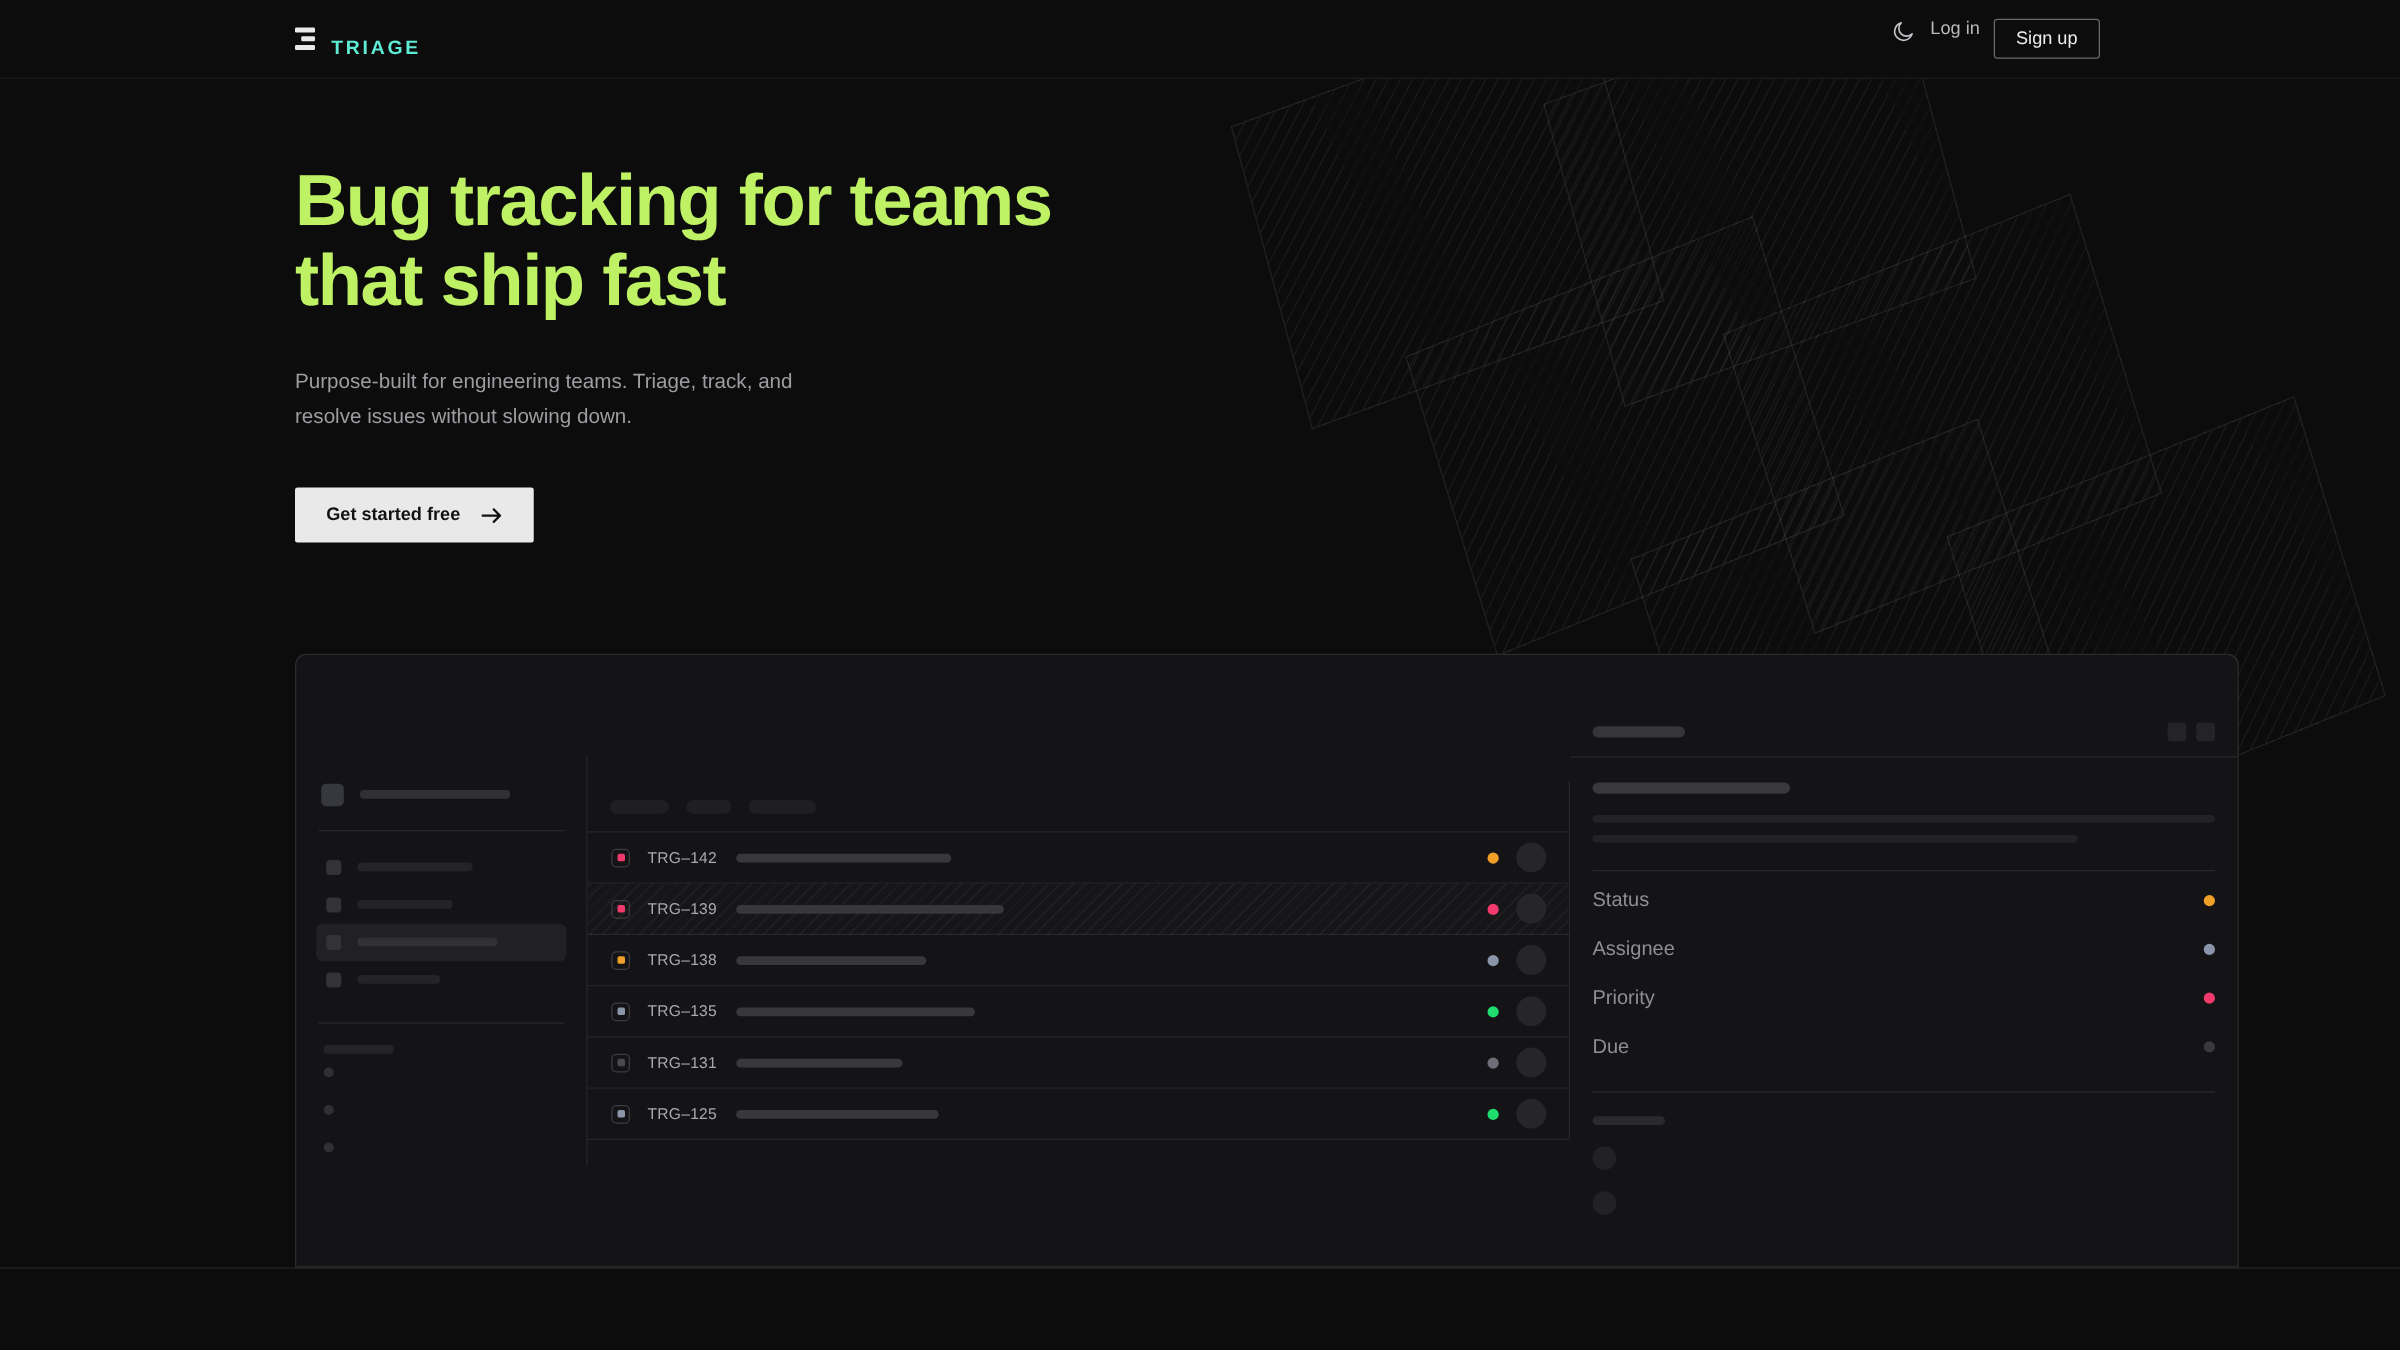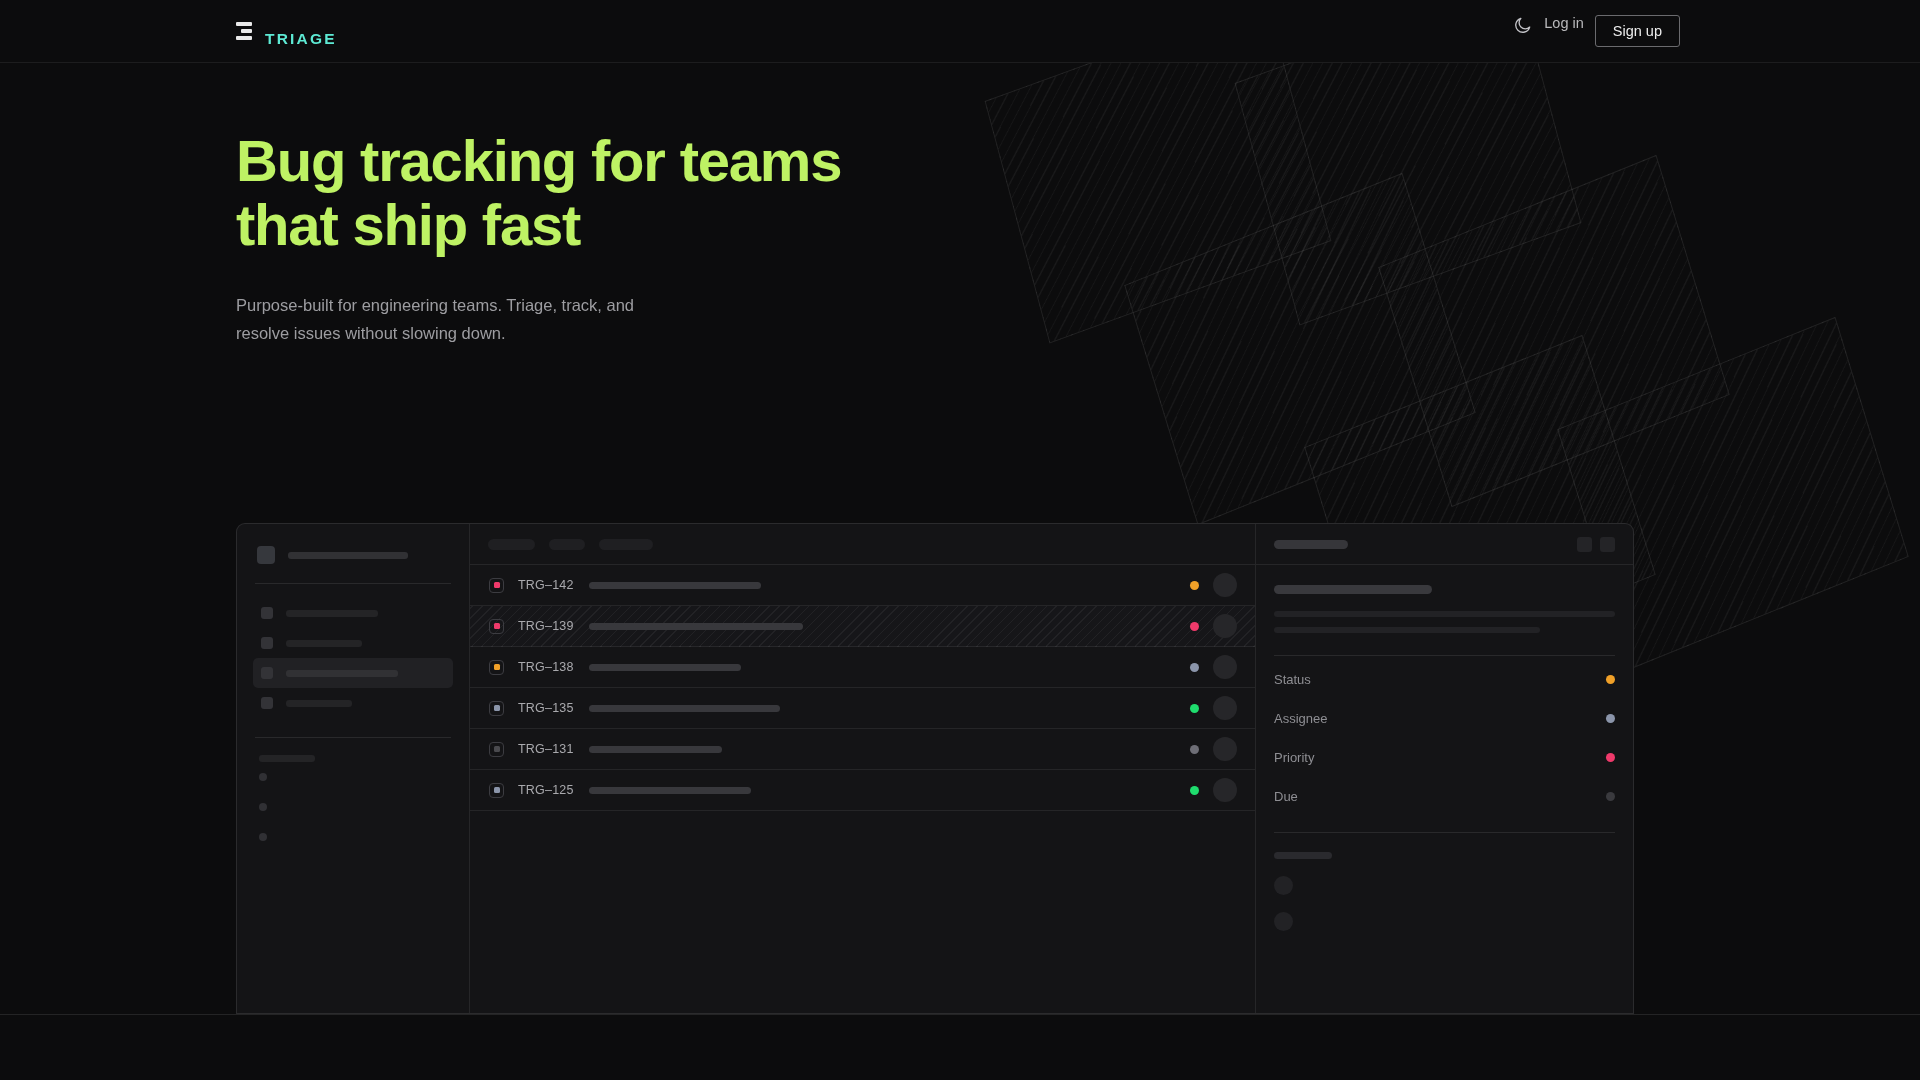--- a/index.html
+++ b/index.html
@@ -69,25 +69,25 @@
     margin-top:42px; display:inline-flex; align-items:center; gap:17px;
     background:#e9e9e9; color:#121214;
     font-size:14.5px; font-weight:700;
     padding:14px 25px; border:none; border-radius:2px;
   }
   .cta svg{ display:block; }
 
   
   .mock{
     position:absolute; z-index:2;
-    left:236px; top:523px; width:1398px; height:491px;
+    left:236px; top:523px; width:1555px; height:491px;
     background:#141416;
     border:1px solid rgba(255,255,255,0.1);
     border-radius:9px 9px 0 0;
-    display:flex; overflow:hidden;
+    display:flex; overflow:hidden;align-items:center;
   }
   .skel{ background:#313134; border-radius:3px; height:7px; display:block; }
   .skel-dim{ background:#242426; }
 
   
   .mock-side{
     width:233px; flex:0 0 233px;
     border-right:1px solid rgba(255,255,255,0.08);
     padding:18px 16px 0 16px;
   }
@@ -140,21 +140,21 @@
   }
   .det-head .skel{ height:9px; border-radius:5px; background:#36363a; }
   .det-btns{ margin-left:auto; display:flex; gap:8px; }
   .det-btn{ width:15px; height:15px; border-radius:3px; background:#242427; display:block; }
   .det-body{ padding:20px 18px 0 18px; }
   .det-title{ height:9px; width:158px; background:#39393d; border-radius:5px; }
   .det-l1{ height:6px; width:100%; background:#222225; border-radius:4px; margin-top:17px; }
   .det-l2{ height:6px; width:78%; background:#222225; border-radius:4px; margin-top:10px; }
   .det-div{ height:1px; background:rgba(255,255,255,0.09); margin:22px 0 0 0; }
   .det-field{ display:flex; align-items:center; height:31px; margin-top:8px; }
-  .det-label{ font-size:13px; color:#8e8e93; }
+  .det-label{ font-size:16px; color:#8e8e93; }
   .det-fdot{ margin-left:auto; width:9px; height:9px; border-radius:50%; display:block; }
   .det-foot-div{ height:1px; background:rgba(255,255,255,0.09); margin-top:20px; }
   .det-foot-label{ height:7px; width:58px; background:#2a2a2e; border-radius:4px; margin-top:19px; }
   .det-av{ width:19px; height:19px; border-radius:50%; background:#222225; display:block; margin-top:17px; }
 
   .page-div{
     position:absolute; left:0; top:1014px; width:1920px; height:1px;
     background:rgba(255,255,255,0.1); z-index:4;
   }
 </style>
@@ -192,20 +192,28 @@
 
 <div class="hero">
   <h1 class="headline">
     <span>Bug tracking for teams</span><br>
     <span>that ship fast</span>
   </h1>
   <p class="sub">
     <span>Purpose-built for engineering teams. Triage, track, and</span><br>
     <span>resolve issues without slowing down.</span>
   </p>
+  <button class="cta">
+    <span>Get started free</span>
+    <span>
+      <svg width="17" height="13" viewBox="0 0 17 13" fill="none" stroke="#121214" stroke-width="1.7" stroke-linecap="round" stroke-linejoin="round">
+        <path d="M1 6.5h14M10 1.5l5 5-5 5"></path>
+      </svg>
+    </span>
+  </button>
 </div>
 
 <div class="mock">
 
   <div class="mock-side">
     <div class="side-logo">
       <span class="side-logo-sq"></span>
       <span class="skel" id="side-logo-bar" style="width: 120px;"></span>
     </div>
     <div class="side-div"></div>

